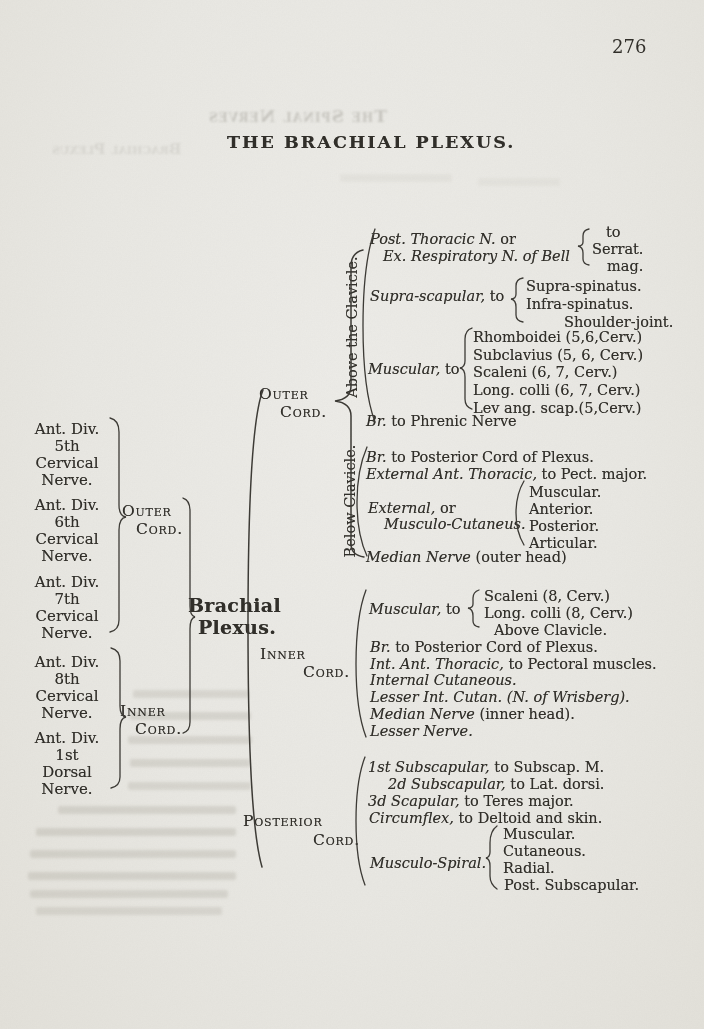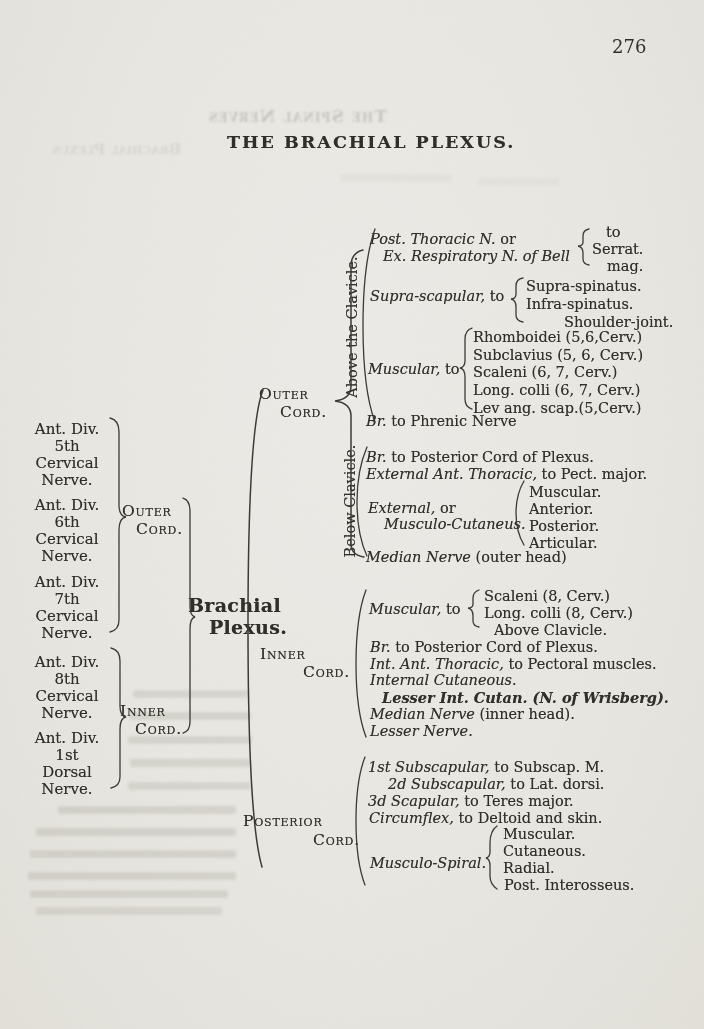--- a/index.html
+++ b/index.html
@@ -84,21 +84,21 @@
   <div>1st</div>
   <div>Dorsal</div>
   <div>Nerve.</div>
 </div>
 
 <div class="t sc" style="left:122px; top:503px;">Outer</div>
 <div class="t sc" style="left:136px; top:521px;">Cord.</div>
 <div class="t sc" style="left:120px; top:703px;">Inner</div>
 <div class="t sc" style="left:135px; top:721px;">Cord.</div>
 <div class="plexus" style="left:188px; top:594px;">Brachial</div>
-<div class="plexus" style="left:209px; top:616px;">Plexus.</div>
+<div class="plexus" style="left:198px; top:616px;">Plexus.</div>
 
 <div class="t sc" style="left:259px; top:386px;">Outer</div>
 <div class="t sc" style="left:280px; top:404px;">Cord.</div>
 <div class="t sc" style="left:260px; top:646px;">Inner</div>
 <div class="t sc" style="left:303px; top:664px;">Cord.</div>
 <div class="t sc" style="left:243px; top:813px;">Posterior</div>
 <div class="t sc" style="left:313px; top:832px;">Cord.</div>
 
 <div class="vert" style="left:352px; top:327px;">Above the Clavicle.</div>
 <div class="vert" style="left:350px; top:501px;">Below Clavicle.</div>
@@ -161,21 +161,21 @@
 <div class="t" style="left:494px; top:622px;">Above Clavicle.</div>
 <div class="t" style="left:370px; top:639px;">
   <span class="em">Br.</span><span> to Posterior Cord of Plexus.</span>
 </div>
 <div class="t" style="left:370px; top:656px;">
   <span class="em">Int. Ant. Thoracic,</span><span> to Pectoral muscles.</span>
 </div>
 <div class="t" style="left:370px; top:672px;">
   <span class="em">Internal Cutaneous.</span>
 </div>
-<div class="t" style="left:382px; top:689px;font-weight:bold;">
+<div class="t" style="left:370px; top:689px;">
   <span class="em">Lesser Int. Cutan. (N. of Wrisberg).</span>
 </div>
 <div class="t" style="left:370px; top:706px;">
   <span class="em">Median Nerve</span><span> (inner head).</span>
 </div>
 <div class="t" style="left:370px; top:723px;">
   <span class="em">Lesser Nerve.</span>
 </div>
 
 <div class="t" style="left:368px; top:759px;">
@@ -189,21 +189,21 @@
 </div>
 <div class="t" style="left:369px; top:810px;">
   <span class="em">Circumflex,</span><span> to Deltoid and skin.</span>
 </div>
 <div class="t" style="left:370px; top:855px;">
   <span class="em">Musculo-Spiral.</span>
 </div>
 <div class="t" style="left:503px; top:826px;">Muscular.</div>
 <div class="t" style="left:503px; top:843px;">Cutaneous.</div>
 <div class="t" style="left:503px; top:860px;">Radial.</div>
-<div class="t" style="left:504px; top:877px;">Post. Interosseus.</div>
+<div class="t" style="left:504px; top:877px;">Post. Subscapular.</div>
 
 <svg class="braces" width="704" height="1029" viewBox="0 0 704 1029">
   <path d="M110,418 Q119,420 119,432 L119,505 Q119,516 126,517 Q119,518 119,530 L119,620 Q119,630 110,632"></path>
   <path d="M111,648 Q120,650 120,661 L120,706 Q120,716 126,717 Q120,718 120,729 L120,777 Q120,786 111,788"></path>
   <path d="M183,498 Q190,500 190,511 L190,606 Q190,616 195,617 Q190,618 190,629 L190,722 Q190,731 183,733"></path>
   <path class="big" d="M263,390 C251,420 248,520 248,625 C248,735 252,833 262,867"></path>
   <path class="big" d="M363,250 Q351,253 351,266 L351,386 Q351,399 335,401 Q351,403 351,416 L351,544 Q351,555 364,557"></path>
   <path d="M375,229 C366,254 363,290 363,326 C363,362 366,398 375,422"></path>
   <path d="M589,229 Q583,230 583,236 L583,242 Q583,246 578,246 Q583,247 583,253 L583,259 Q583,264 589,265"></path>
   <path d="M523,278 Q516,279 516,286 L516,294 Q516,299 511,299 Q516,300 516,307 L516,315 Q516,321 523,322"></path>

